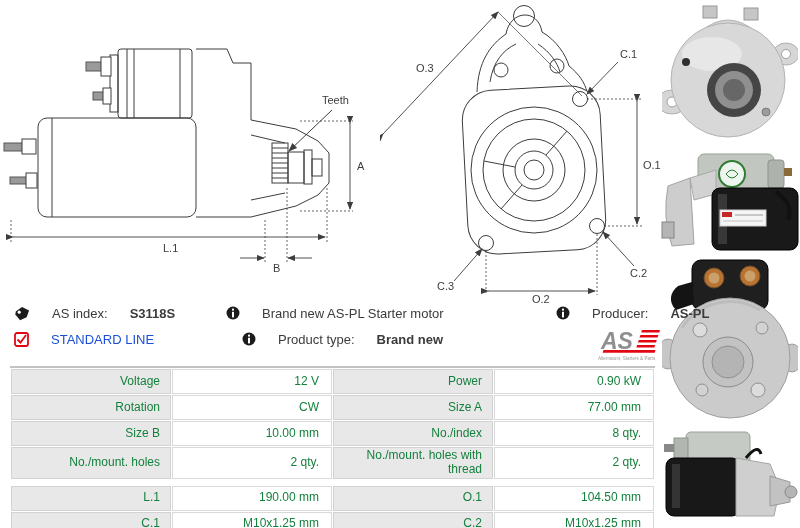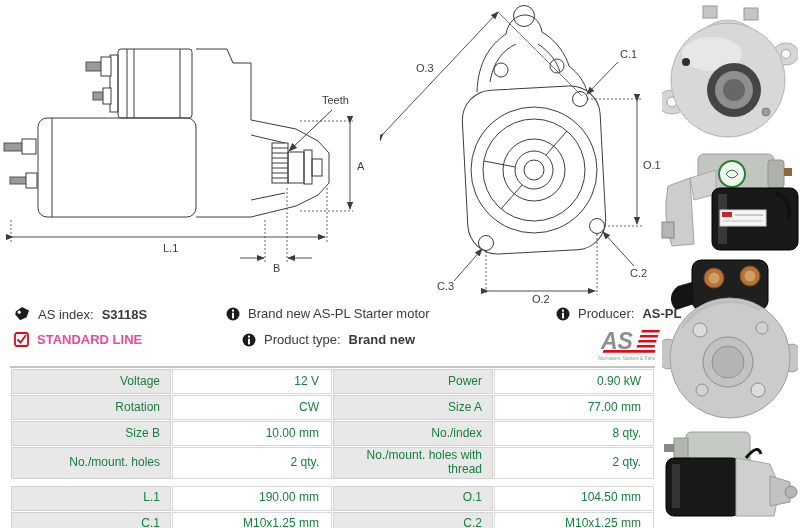--- a/index.html
+++ b/index.html
@@ -1,23 +1,23 @@
 <!DOCTYPE html>
 <html><head>
 <meta charset="utf-8">
 <style>
   html,body{margin:0;padding:0;background:#fff;}
   .page{position:relative;width:800px;height:528px;background:#fff;overflow:hidden;
         font-family:"Liberation Sans",sans-serif;color:#3b3b3b;}
   svg text{font-family:"Liberation Sans",sans-serif;}
   .abs{position:absolute;}
   
-  .info-line{position:absolute;display:flex;align-items:center;gap:8px;font-size:13px;white-space:nowrap;}
+  .info-line{position:absolute;display:flex;align-items:flex-start;gap:22px;font-size:13px;white-space:nowrap;}
   .info-line .b{font-weight:bold;}
-  .red{color:#ec4899;font-weight:bold;}
+  .red{color:#1d4ed8;font-weight:normal;}
   .ic{flex:0 0 auto;display:block;}
   
   .spec{position:absolute;left:10px;top:366px;width:645px;}
   .spec table{width:100%;border-collapse:separate;border-spacing:1px;table-layout:fixed;}
   .spec td{height:21px;font-size:12px;color:#15803d;text-align:right;vertical-align:middle;
            border:1px solid #d9d9d9;padding:1px 12px 1px 4px;line-height:1.15;}
   .spec td.lab{background:#e8e8e8;border-color:#d2d2d2;padding-right:10px;}
   .spec .t1{border-top:2px solid #c3c3c3;}
   .spec .gap{height:5px;}
   .photos{position:absolute;left:660px;top:0;width:140px;height:528px;}

